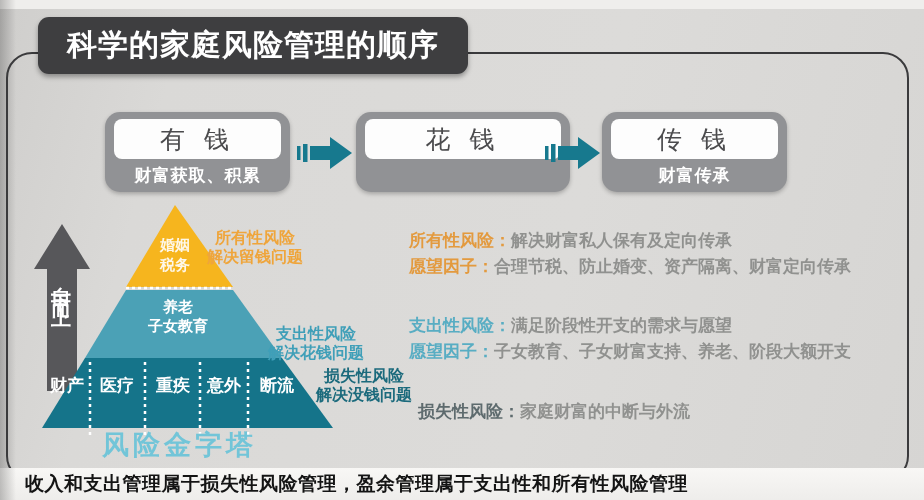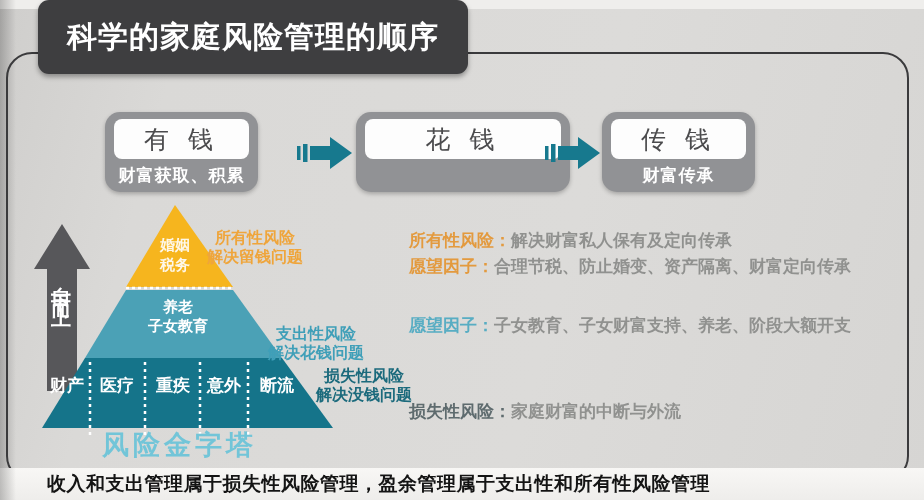--- a/index.html
+++ b/index.html
@@ -7,26 +7,26 @@
     width:924px;height:500px;position:relative;overflow:hidden;
     background:linear-gradient(105deg,#cfcecc 0%,#dad9d7 18%,#dcdbd9 60%,#d6d5d3 100%);
     font-family:"Liberation Sans","DejaVu Sans",sans-serif;
   }
   .edge-shade{position:absolute;left:0;top:0;width:16px;height:100%;
     background:linear-gradient(90deg,rgba(60,60,60,.30),rgba(60,60,60,0));z-index:6;pointer-events:none;}
   .top-strip{position:absolute;left:0;top:0;width:100%;height:9px;background:#efeeec;z-index:1;}
   .outer-border{position:absolute;left:6px;top:52px;width:899px;height:426px;
     border:2.5px solid #3a3a3c;border-radius:26px;z-index:0;}
   
-  .title-badge{position:absolute;left:38px;top:0;width:430px;height:74px;
+  .title-badge{position:absolute;left:38px;top:17px;width:430px;height:57px;
     background:#3e3e40;border-radius:11px;z-index:4;display:flex;align-items:center;justify-content:center;
     box-shadow:0 3px 5px rgba(0,0,0,.35);}
   .title-badge span{color:#fff;font-size:30px;font-weight:bold;letter-spacing:1px;}
   
-  .flow-step{position:absolute;top:112px;height:80px;width:153px;background:#919295;
+  .flow-step{position:absolute;top:112px;height:80px;width:185px;background:#919295;
     border-radius:15px;z-index:2;box-shadow:0 2px 4px rgba(0,0,0,.25);}
   .step1{left:105px;} .step2{left:356px;width:214px;} .step3{left:602px;}
   .step-name{position:absolute;left:9px;right:9px;top:7px;height:40px;background:#fdfdfd;
     border-radius:8px;display:flex;align-items:center;justify-content:center;
     font-size:25px;color:#4b4b4d;letter-spacing:6px;}
   .step-desc{position:absolute;left:0;right:0;top:52px;text-align:center;
     color:#fff;font-size:17px;font-weight:bold;letter-spacing:1px;}
   .flow-arrow{position:absolute;top:133px;width:56px;height:40px;z-index:2;}
   .arrow1{left:297px;} .arrow2{left:545px;}
   
@@ -42,28 +42,28 @@
   .pyr-text{fill:#ffffff;font-weight:bold;}
   
   .side-label{position:absolute;z-index:3;font-weight:bold;font-size:16px;line-height:19px;text-align:center;}
   .side-own{left:207px;top:228px;color:#efa53b;}
   .side-exp{left:268px;top:324px;color:#3f9fb8;}
   .side-loss{left:316px;top:366px;color:#1b6a7c;}
   .pyramid-title{position:absolute;left:102px;top:427px;z-index:3;color:#72c5d8;
     font-size:27px;font-weight:bold;letter-spacing:4px;}
   
   .detail-block{position:absolute;left:409px;width:500px;z-index:3;font-size:17px;line-height:26px;}
-  .d1{top:228px;} .d2{top:313px;} .d3{top:399px;}
+  .d1{top:228px;} .d2{top:313px;} .d3{top:399px;margin-left:9px;}
   .detail-block .lab{font-weight:bold;}
   .d1 .lab{color:#e39a3e;} .d2 .lab{color:#58adc3;} .d3 .lab{color:#5e6b6e;}
   .detail-block .txt{color:#90918f;font-weight:600;}
   
   .footer-strip{position:absolute;left:0;top:468px;width:924px;height:32px;z-index:5;
     background:linear-gradient(#f8f7f5,#eeedeb);display:flex;align-items:center;}
-  .footer-strip span{margin-left:47px;font-size:19px;font-weight:bold;color:#141414;letter-spacing:.5px;}
+  .footer-strip span{margin-left:25px;font-size:19px;font-weight:bold;color:#141414;letter-spacing:.5px;}
 </style>
 </head>
 <body>
 
 <div class="top-strip"></div>
 <div class="edge-shade"></div>
 <div class="outer-border"></div>
 
 <div class="title-badge">
   <span>科学的家庭风险管理的顺序</span>
@@ -131,20 +131,21 @@
   <span>解决没钱问题</span>
 </div>
 
 <div class="pyramid-title">风险金字塔</div>
 
 <div class="detail-block d1">
   <div><span class="lab">所有性风险：</span><span class="txt">解决财富私人保有及定向传承</span></div>
   <div><span class="lab">愿望因子：</span><span class="txt">合理节税、防止婚变、资产隔离、财富定向传承</span></div>
 </div>
 <div class="detail-block d2">
+  <div><span class="lab">支出性风险：</span><span class="txt">满足阶段性开支的需求与愿望</span></div>
   <div><span class="lab">愿望因子：</span><span class="txt">子女教育、子女财富支持、养老、阶段大额开支</span></div>
 </div>
 <div class="detail-block d3">
   <div><span class="lab">损失性风险：</span><span class="txt">家庭财富的中断与外流</span></div>
 </div>
 
 <div class="footer-strip">
   <span>收入和支出管理属于损失性风险管理，盈余管理属于支出性和所有性风险管理</span>
 </div>
 

